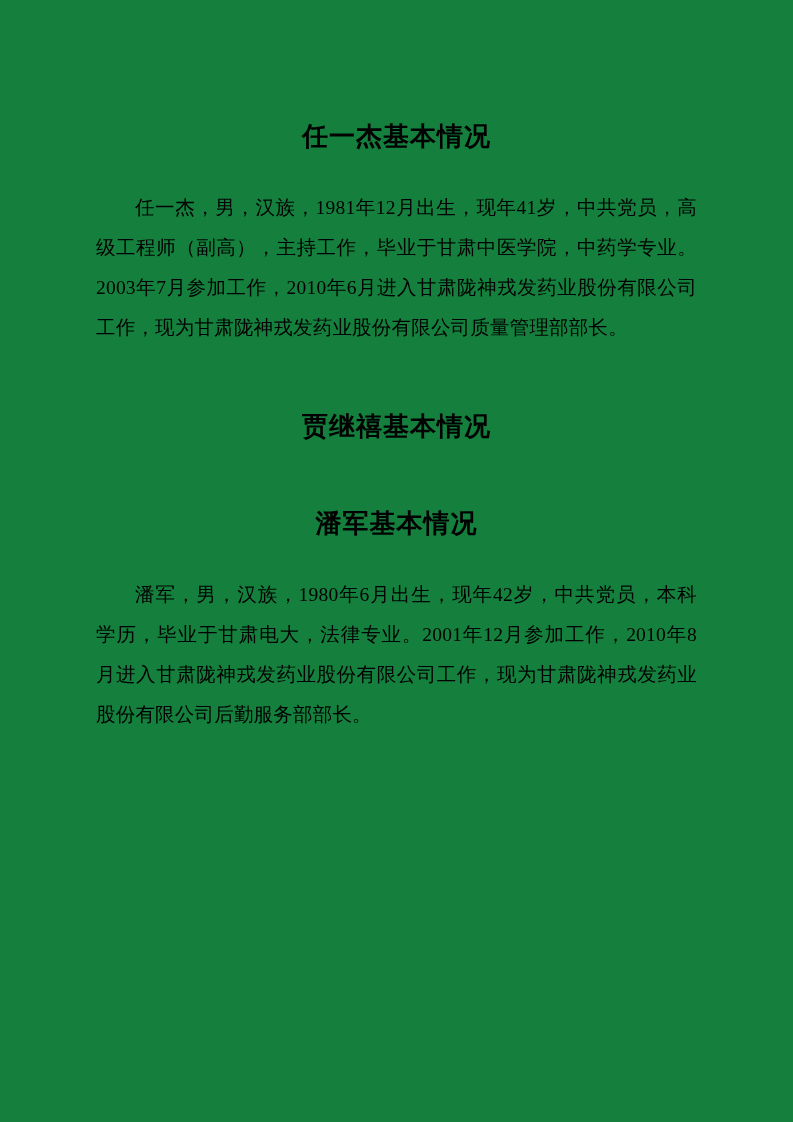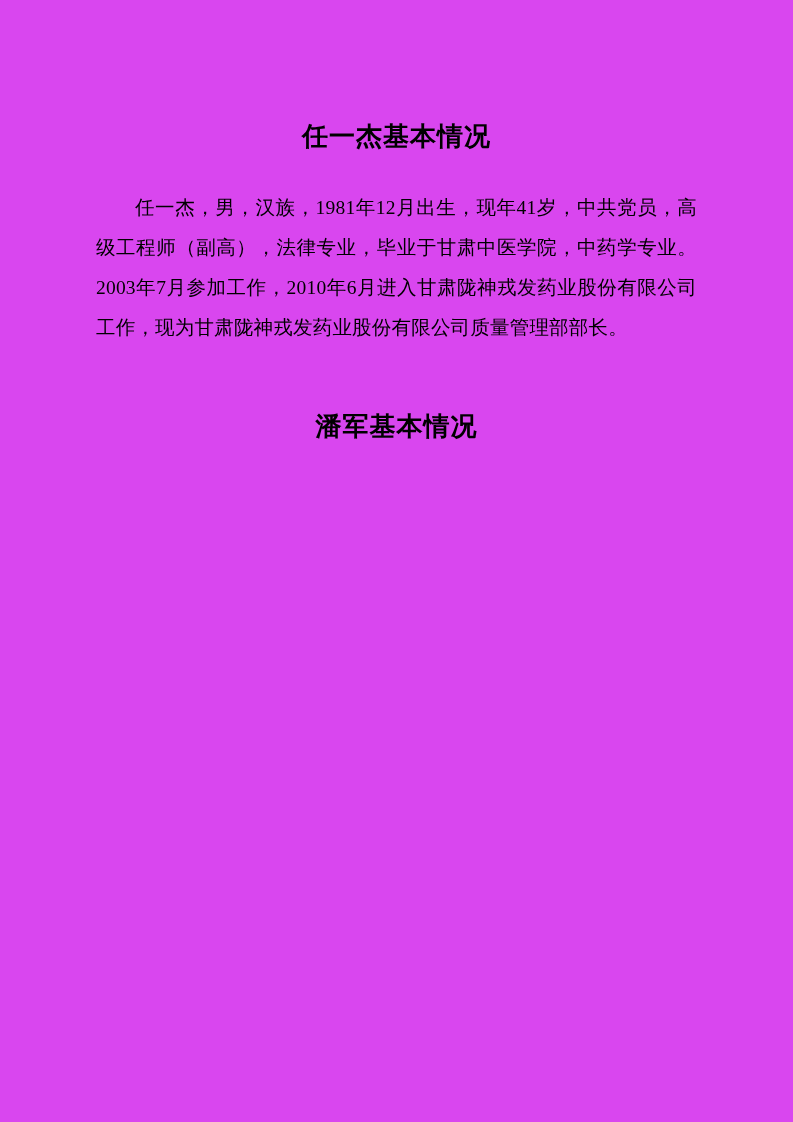--- a/index.html
+++ b/index.html
@@ -12,21 +12,21 @@
     height: 1122px;
     font-family: "Liberation Serif", "DejaVu Serif", serif;
     color: #000000;
     overflow: hidden;
   }
   .page {
     width: 793px;
     height: 1122px;
     box-sizing: border-box;
     padding: 118px 96px 80px 96px;
-    background: #d946ef;
+    background: #15803d;
     position: relative;
   }
   .doc-section {
     margin-bottom: 10px;
   }
   .section-heading {
     font-family: "DejaVu Sans", "Liberation Sans", sans-serif;
     font-weight: bold;
     font-size: 26px;
     text-align: center;
@@ -48,21 +48,25 @@
     letter-spacing: 0.2px;
   }
 </style>
 </head>
 <body>
 
 <div class="page">
 
   <div class="doc-section">
     <h1 class="section-heading">任一杰基本情况</h1>
-    <p class="body-paragraph">任一杰，男，汉族，1981年12月出生，现年41岁，中共党员，高级工程师（副高），法律专业，毕业于甘肃中医学院，中药学专业。2003年7月参加工作，2010年6月进入甘肃陇神戎发药业股份有限公司工作，现为甘肃陇神戎发药业股份有限公司质量管理部部长。</p>
+    <p class="body-paragraph">任一杰，男，汉族，1981年12月出生，现年41岁，中共党员，高级工程师（副高），主持工作，毕业于甘肃中医学院，中药学专业。2003年7月参加工作，2010年6月进入甘肃陇神戎发药业股份有限公司工作，现为甘肃陇神戎发药业股份有限公司质量管理部部长。</p>
+  </div>
+
+  <div class="doc-section">
+    <h1 class="section-heading subsequent">贾继禧基本情况</h1>
   </div>
 
   <div class="doc-section">
     <h1 class="section-heading subsequent">潘军基本情况</h1>
+    <p class="body-paragraph">潘军，男，汉族，1980年6月出生，现年42岁，中共党员，本科学历，毕业于甘肃电大，法律专业。2001年12月参加工作，2010年8月进入甘肃陇神戎发药业股份有限公司工作，现为甘肃陇神戎发药业股份有限公司后勤服务部部长。</p>
   </div>
-
 
 </div>
 
 </body></html>

